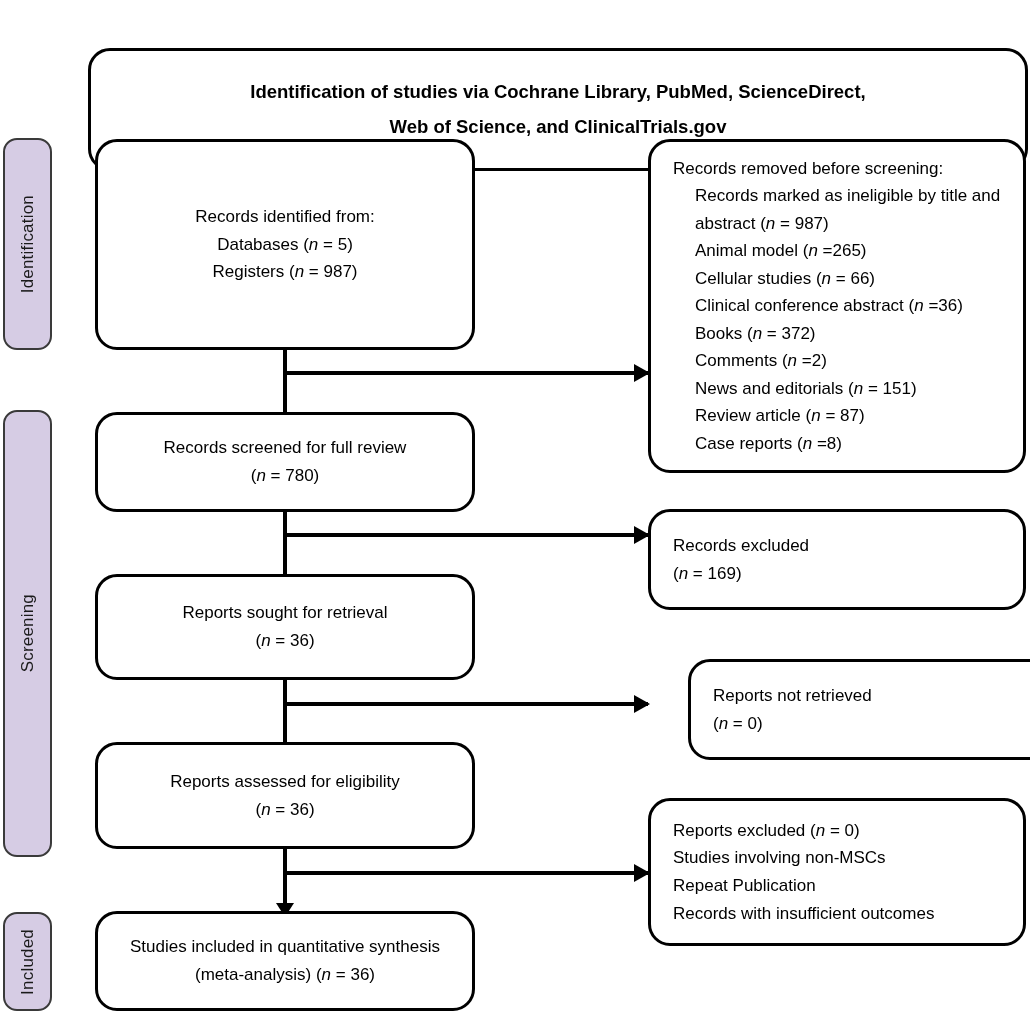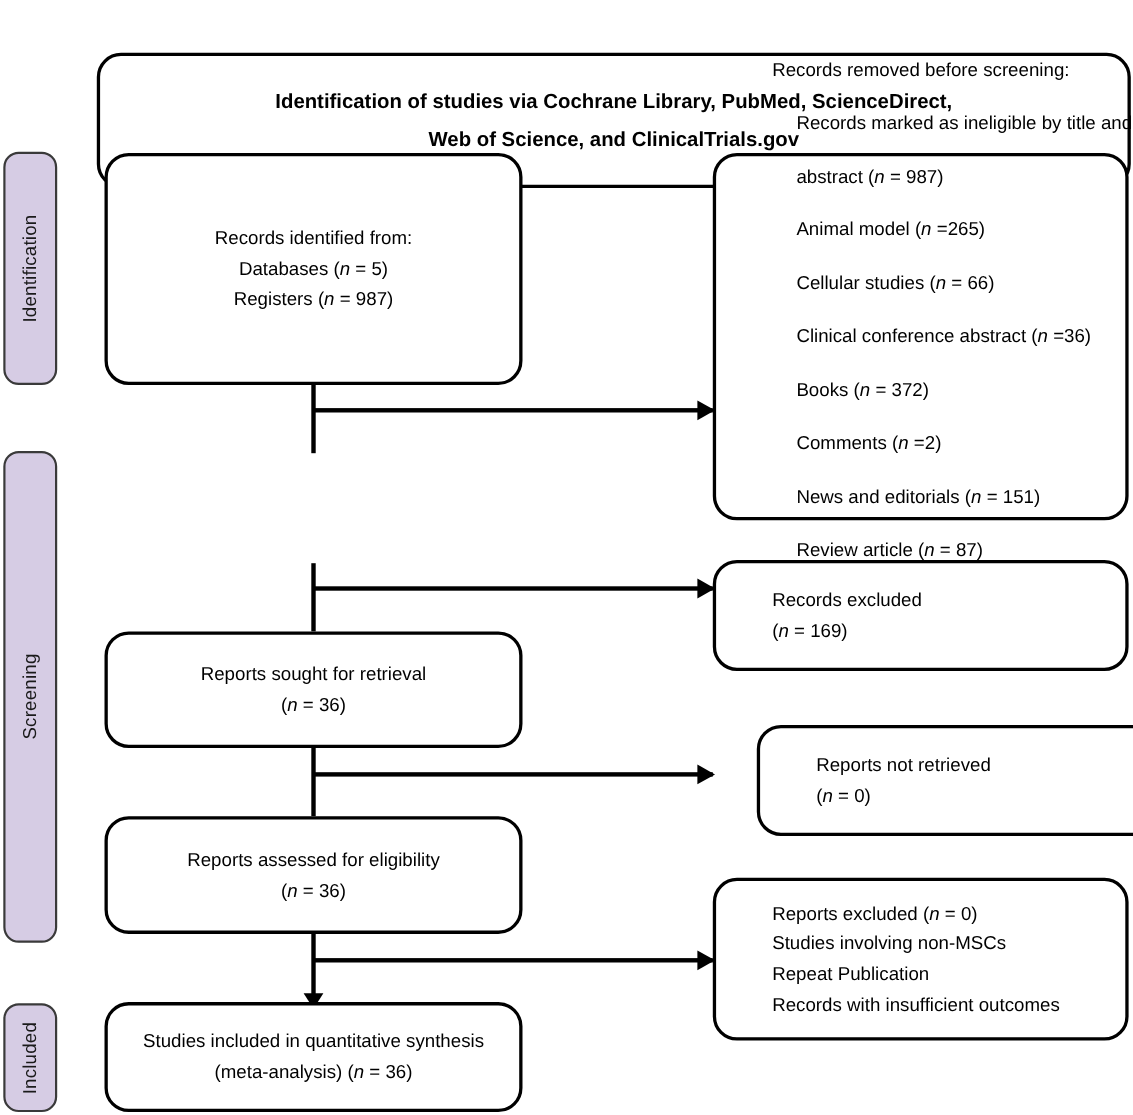--- a/index.html
+++ b/index.html
@@ -43,29 +43,29 @@
     position: absolute;
     background: #ffffff;
     border: 3px solid #000000;
     border-radius: 22px;
     box-sizing: border-box;
     display: flex;
     flex-direction: column;
     justify-content: center;
   }
   .box.center { align-items: center; text-align: center; }
-  .box.left   { align-items: flex-start; text-align: left; padding-left: 29px; }
+  .box.left   { align-items: flex-start; text-align: left; }
 
   .box .line {
     font-size: 17px;
     line-height: 1.62;
     white-space: nowrap;
   }
   .box.left .line { padding-left: 22px; }
-  .box .line.indent { padding-left: 44px; margin-top: 21px; }
+  .box .line.indent { padding-left: 44px; }
 
   #header-box .line { font-size: 18.5px; font-weight: bold; line-height: 1.85; }
 
   .ital { font-style: italic; }
 
   
   .conn {
     position: absolute;
     background: #000000;
   }
@@ -132,20 +132,24 @@
   <div class="box center" style="left:95px; top:139px; width:380px; height:211px;">
     <div class="line">Records identified from:</div>
     <div class="line">
       <span>Databases (</span><span class="ital">n</span><span> = 5)</span>
     </div>
     <div class="line">
       <span>Registers (</span><span class="ital">n</span><span> = 987)</span>
     </div>
   </div>
 
+  <div class="box center" style="left:95px; top:412px; width:380px; height:100px;">
+    <div class="line">Records screened for full review</div>
+    <div class="line">(<span class="ital">n</span><span> = 780)</span></div>
+  </div>
 
   <div class="box center" style="left:95px; top:574px; width:380px; height:106px;">
     <div class="line">Reports sought for retrieval</div>
     <div class="line">(<span class="ital">n</span><span> = 36)</span></div>
   </div>
 
   <div class="box center" style="left:95px; top:742px; width:380px; height:107px;">
     <div class="line">Reports assessed for eligibility</div>
     <div class="line">(<span class="ital">n</span><span> = 36)</span></div>
   </div>

